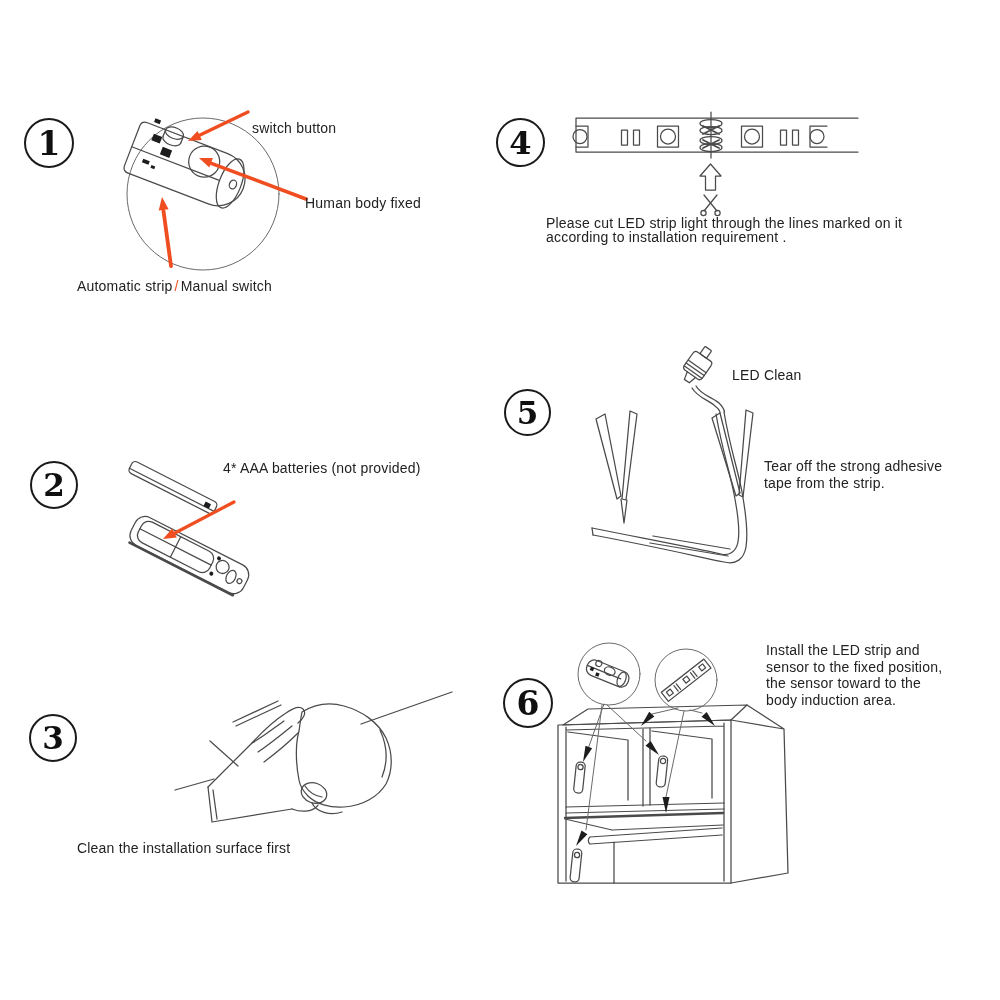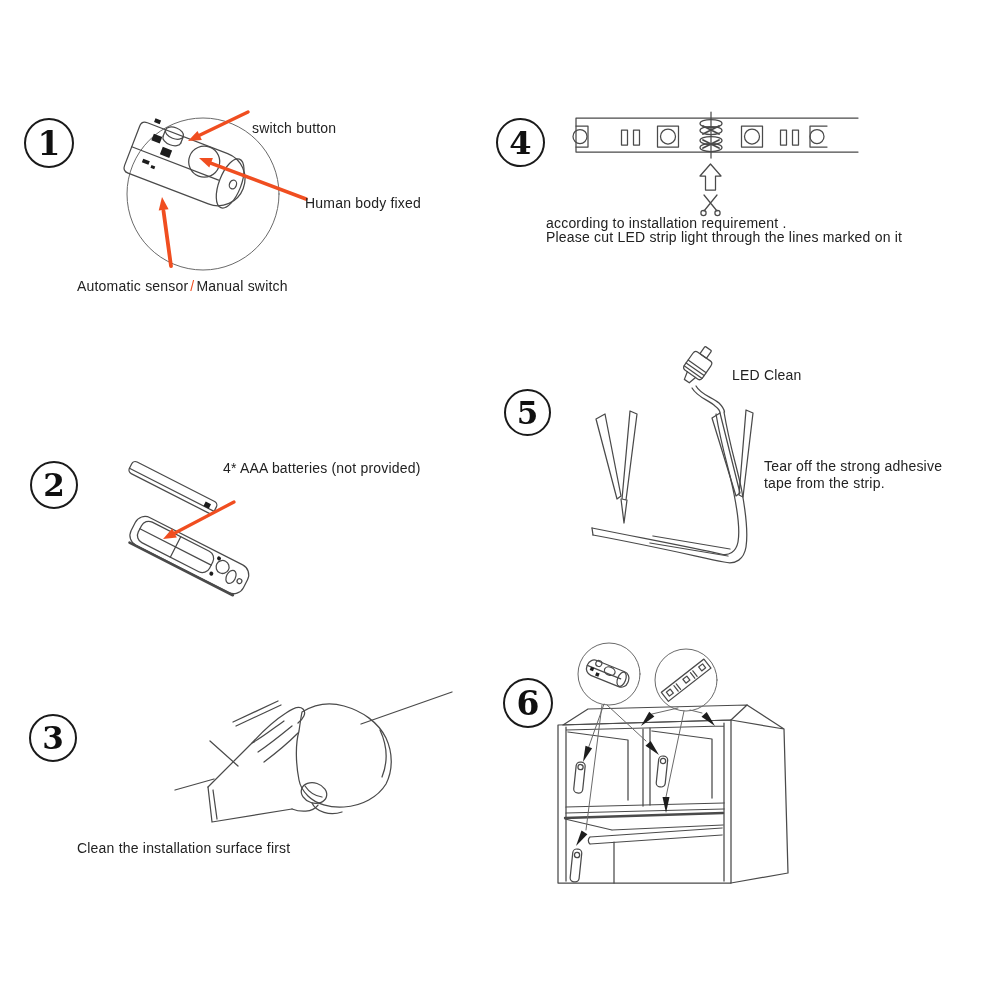--- a/index.html
+++ b/index.html
@@ -247,31 +247,37 @@
     </div>
   <div class="badge" style="left:29px;top:714px;width:44px;height:44px;font-size:31px;">
       <span>3</span>
     </div>
   <div class="badge" style="left:503px;top:678px;width:46px;height:46px;font-size:33px;">
       <span>6</span>
     </div>
 
   <div class="cap" style="left:252px;top:120px;">switch button</div>
   <div class="cap" style="left:305px;top:195px;">Human body fixed</div>
-  <div class="cap" style="left:77px;top:278px;"><span>Automatic sensor</span><span class="slash">/</span><span>Manual switch</span></div>
+  <div class="cap" style="left:77px;top:278px;"><span>Automatic strip</span><span class="slash">/</span><span>Manual switch</span></div>
 
   <div class="cap" style="left:215px;top:460px;margin-left:8px;">4* AAA batteries (not provided)</div>
 
   <div class="cap" style="left:77px;top:840px;text-align:center;">Clean the installation surface first</div>
 
   <div class="cap" style="left:546px;top:216px;">
+    <div class="capline">Please cut LED strip light through the lines marked on it</div>
     <div class="capline">according to installation requirement .</div>
-    <div class="capline">Please cut LED strip light through the lines marked on it</div>
   </div>
 
   <div class="cap" style="left:732px;top:367px;">LED Clean</div>
   <div class="cap lh17" style="left:764px;top:458px;">
     <div>Tear off the strong adhesive</div>
     <div>tape from the strip.</div>
   </div>
 
+  <div class="cap lh165" style="left:766px;top:642px;">
+    <div>Install the LED strip and</div>
+    <div>sensor to the fixed position,</div>
+    <div>the sensor toward to the</div>
+    <div>body induction area.</div>
+  </div>
 
 </div>
 
 </body></html>

